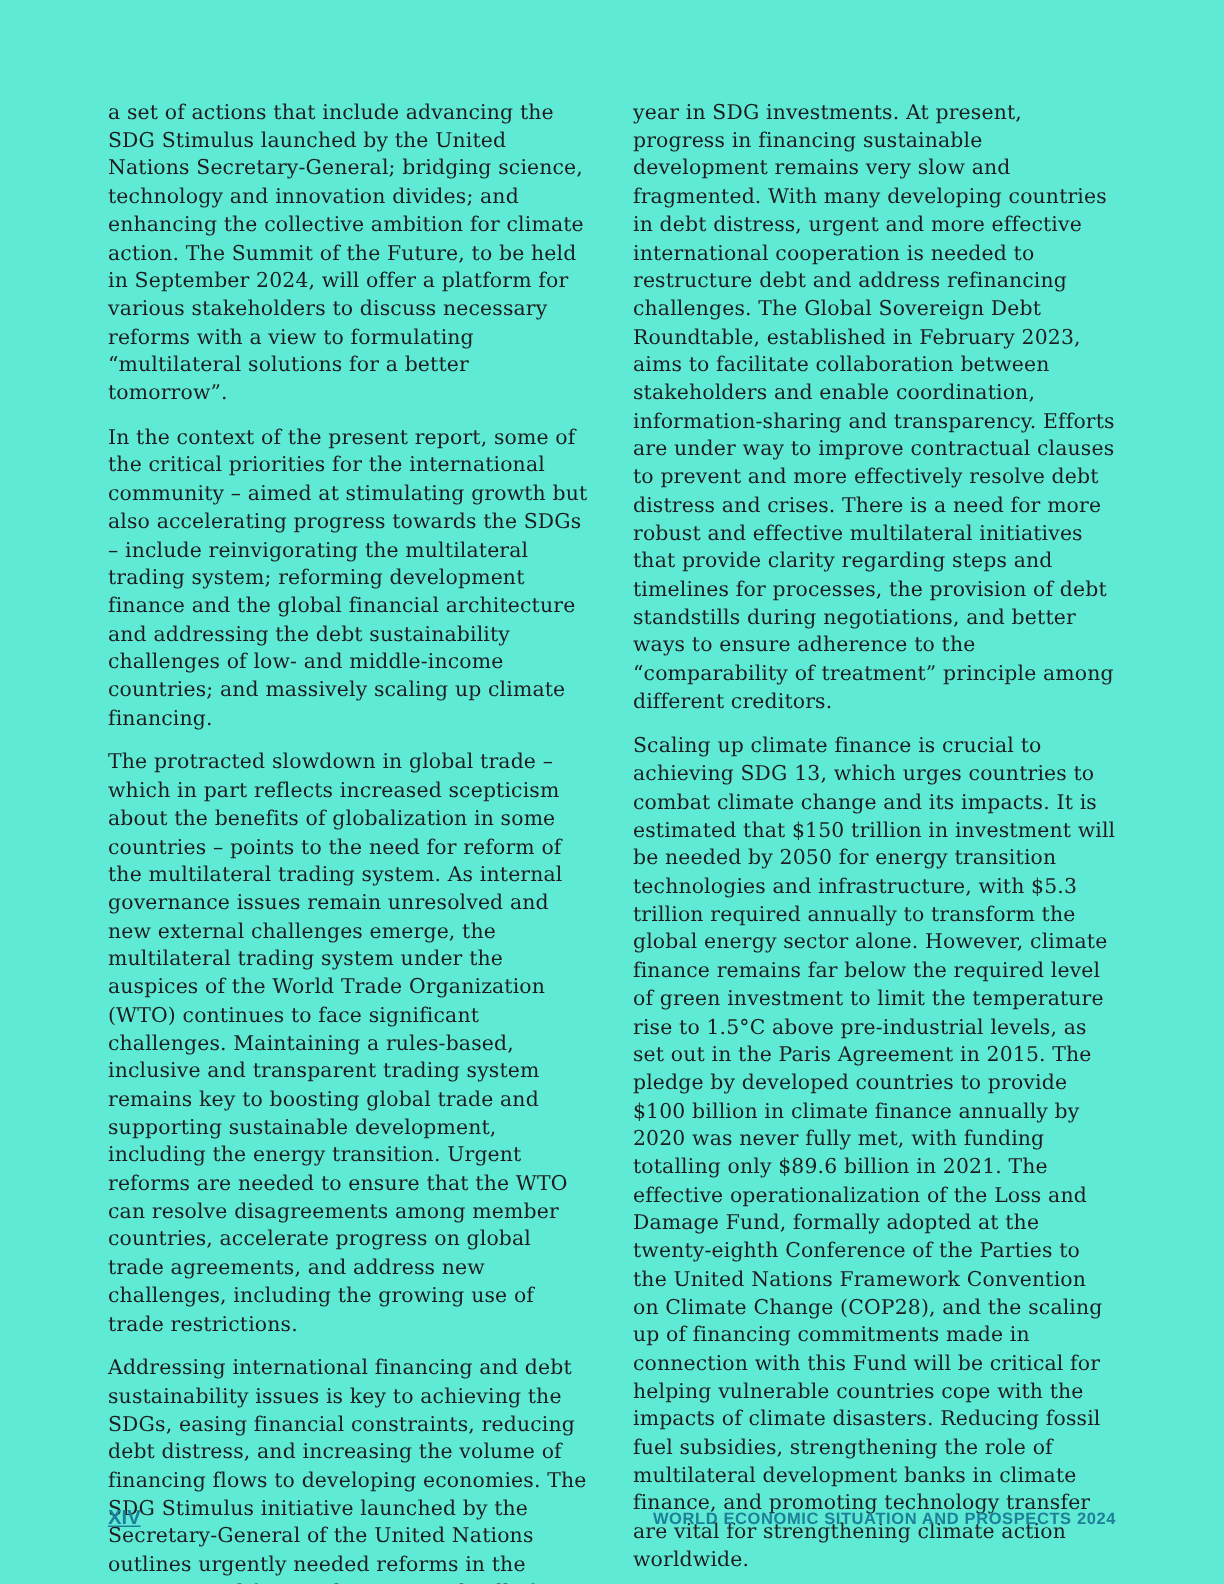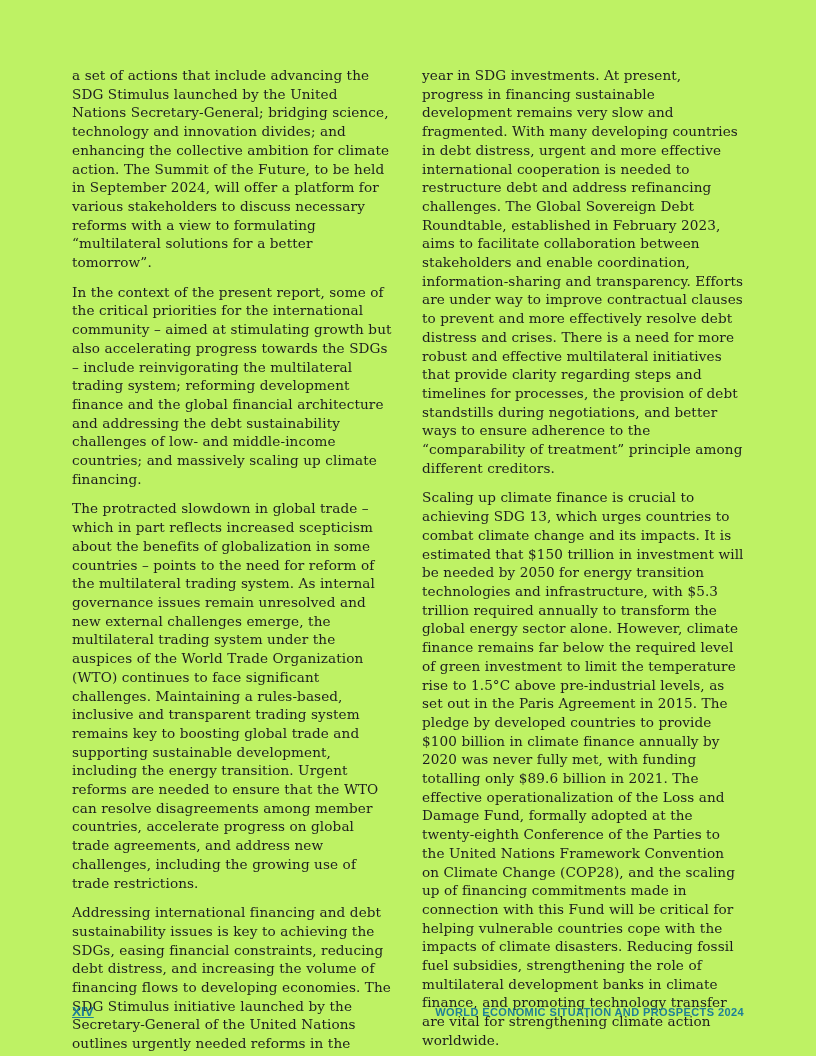--- a/index.html
+++ b/index.html
@@ -4,21 +4,21 @@
   <style>
     html, body {
       margin: 0;
       padding: 0;
       background: #ffffff;
     }
     .page {
       position: relative;
       width: 816px;
       height: 1056px;
-      background: #bef264;
+      background: #5eead4;
       font-family: "DejaVu Serif", serif;
       color: #1d1d1f;
       overflow: hidden;
     }
     .content {
       position: absolute;
       left: 72px;
       top: 66px;
       width: 672px;
       display: flex;

